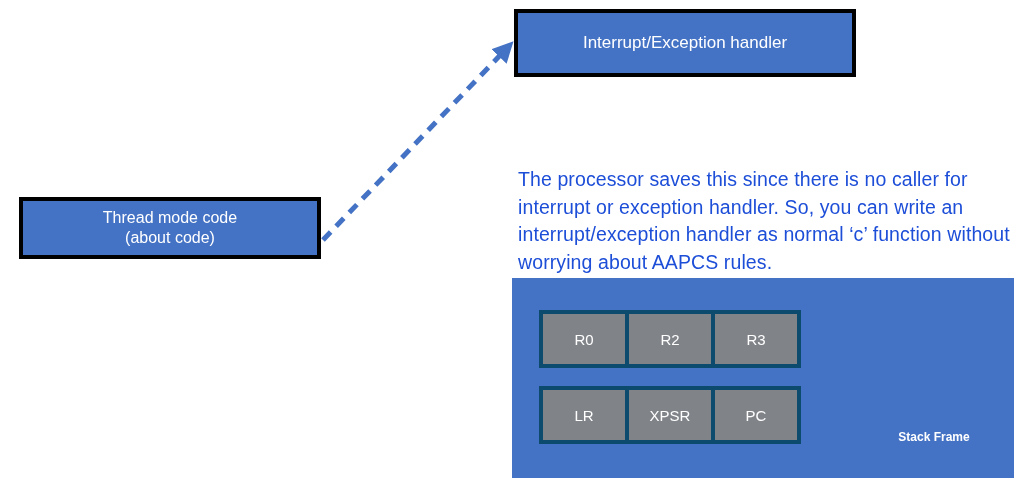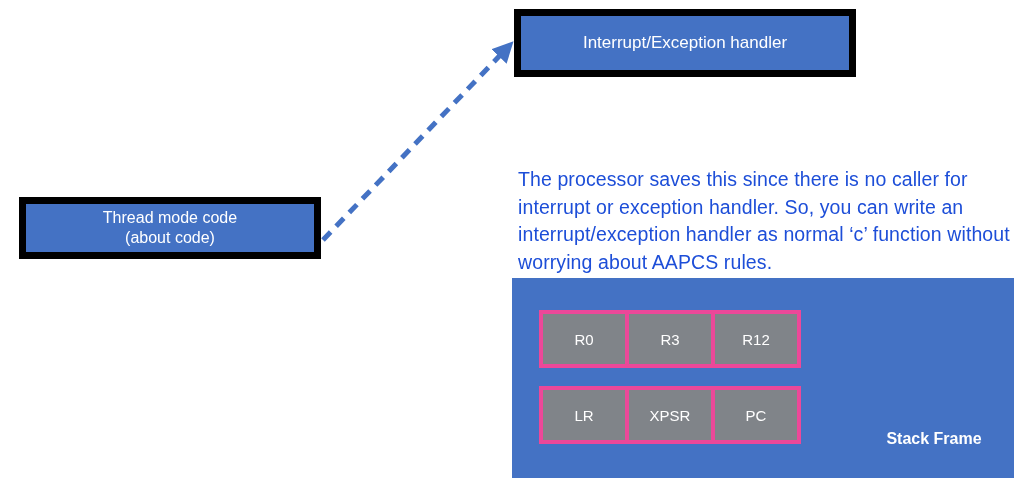--- a/index.html
+++ b/index.html
@@ -17,21 +17,21 @@
     position: relative;
     width: 1024px;
     height: 492px;
     background: #ffffff;
   }
 
   
   .blue-box {
     position: absolute;
     background: #4472C4;
-    border: 7px solid #000000;
+    border: 4px solid #000000;
     box-sizing: border-box;
     color: #ffffff;
     display: flex;
     align-items: center;
     justify-content: center;
     text-align: center;
     line-height: 1.22;
   }
 
   #handler-box {
@@ -79,21 +79,21 @@
     position: absolute;
     left: 512px;
     top: 278px;
     width: 502px;
     height: 200px;
     background: #4472C4;
   }
 
   .reg-row {
     position: absolute;
-    background: #ec4899;
+    background: #0c4a6e;
     display: flex;
     padding: 4px;
     box-sizing: border-box;
     gap: 4px;
   }
   #reg-row-1 {
     left: 27px;
     top: 32px;
     height: 58px;
   }
@@ -114,21 +114,21 @@
     box-sizing: border-box;
   }
 
   #stack-frame-label {
     position: absolute;
     left: 352px;
     top: 152px;
     width: 140px;
     text-align: center;
     color: #ffffff;
-    font-size: 16px;
+    font-size: 12px;
     font-weight: bold;
   }
 </style>
 </head>
 <body>
 
 <div id="canvas">
 
   <svg id="connector" viewBox="0 0 1024 492" xmlns="http://www.w3.org/2000/svg">
     <defs>
@@ -147,22 +147,22 @@
     <span class="line">Thread mode code</span>
     <span class="line">(about code)</span>
   </div>
 
   <div id="description">The processor saves this since there is no caller for interrupt or exception handler. So, you can write an interrupt/exception handler as normal ‘c’ function without worrying about AAPCS rules.</div>
 
   <div id="stack-frame-panel">
 
     <div id="reg-row-1" class="reg-row">
       <div class="reg-cell">R0</div>
+      <div class="reg-cell">R2</div>
       <div class="reg-cell">R3</div>
-      <div class="reg-cell">R12</div>
     </div>
 
     <div id="reg-row-2" class="reg-row">
       <div class="reg-cell">LR</div>
       <div class="reg-cell">XPSR</div>
       <div class="reg-cell">PC</div>
     </div>
 
     <div id="stack-frame-label">Stack Frame</div>
   </div>

